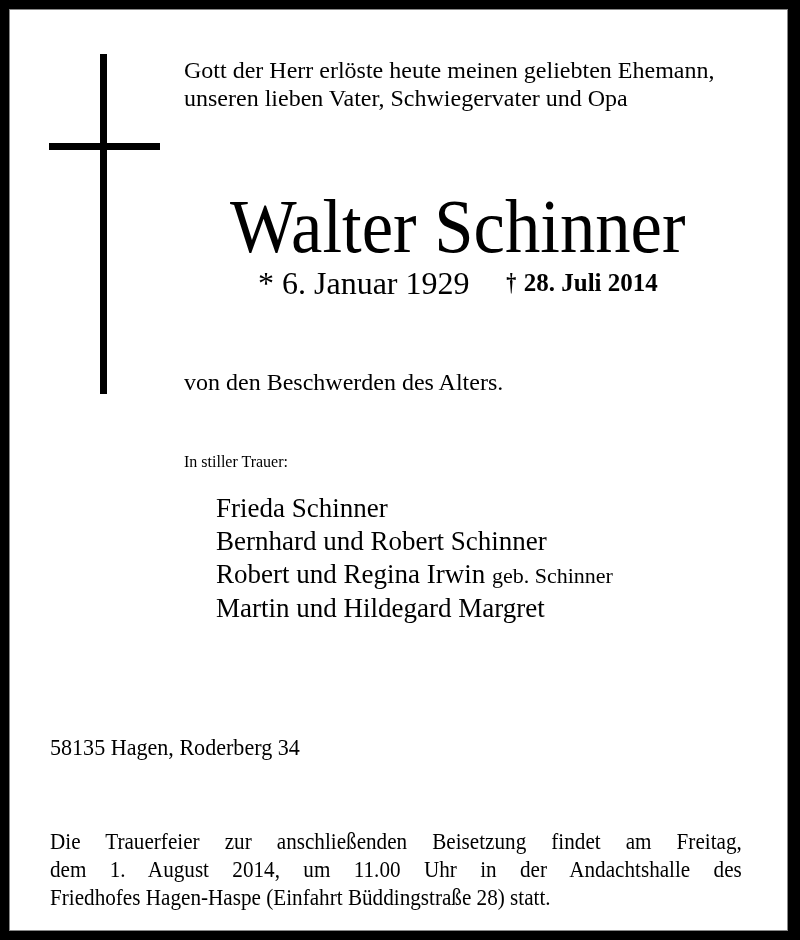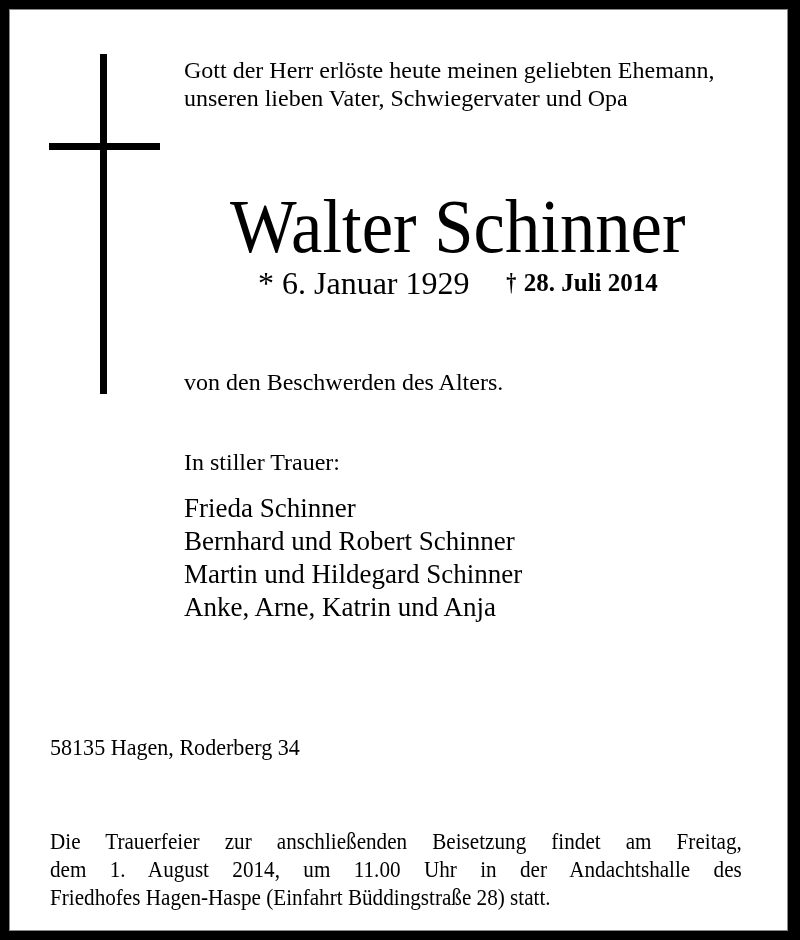--- a/index.html
+++ b/index.html
@@ -22,23 +22,23 @@
     .txt { position: absolute; white-space: nowrap; }
     .intro { left: 184px; top: 56px; font-size: 24px; line-height: 28px; }
     .name {
       left: 230px; top: 186px; font-size: 76px; line-height: 80px;
       transform: scaleX(0.93); transform-origin: left top;
     }
     .born { left: 258px; top: 268px; font-size: 32px; line-height: 30px; }
     .died { left: 505px; top: 268px; font-size: 25px; line-height: 30px; font-weight: bold; }
     .dagger { display: inline-block; transform: scaleX(0.8); }
     .cause { left: 184px; top: 360px; font-size: 24px; line-height: 28px; margin-top: 8px; }
-    .mourn { left: 184px; top: 448px; font-size: 24px; line-height: 28px; }
+    .mourn { left: 184px; top: 448px; font-size: 16px; line-height: 28px; }
     .family { left: 184px; top: 492px; font-size: 27px; line-height: 33px; }
-    .family .row { display: block; }
+    .family .row { display: block; margin-left: 32px; }
     .family .small { font-size: 22px; }
     .address {
       left: 50px; top: 733px; font-size: 24px; line-height: 28px;
       transform: scaleX(0.92); transform-origin: left top;
     }
     .notice {
       position: absolute; left: 50px; top: 828px; width: 692px;
       font-size: 23px; line-height: 28px; text-align: justify; text-align-last: left;
     }
     .notice .line { display: block; text-align: justify; text-align-last: justify; white-space: nowrap; }
@@ -65,22 +65,22 @@
 <div class="txt serif born">* 6. Januar 1929</div>
 <div class="txt serif died"><span class="dagger">†</span> <span>28. Juli 2014</span></div>
 
 <div class="txt serif cause">von den Beschwerden des Alters.</div>
 
 <div class="txt serif mourn">In stiller Trauer:</div>
 
 <div class="txt serif family">
   <span class="row"><span>Frieda Schinner</span></span>
   <span class="row"><span>Bernhard und Robert Schinner</span></span>
-  <span class="row"><span>Martin und Hildegard Schinner</span></span>
-  <span class="row"><span>Anke, Arne, Katrin und Anja</span></span>
+  <span class="row"><span>Robert und Regina Irwin</span> <span class="small">geb. Schinner</span></span>
+  <span class="row"><span>Martin und Hildegard Margret</span></span>
 </div>
 
 <div class="txt serif address">58135 Hagen, Roderberg 34</div>
 
 <div class="serif notice">
   <div class="cond">
     <span class="line">Die Trauerfeier zur anschließenden Beisetzung findet am Freitag,</span>
     <span class="line">dem 1. August 2014, um 11.00 Uhr in der Andachtshalle des</span>
     <span class="line last">Friedhofes Hagen-Haspe (Einfahrt Büddingstraße 28) statt.</span>
   </div>

